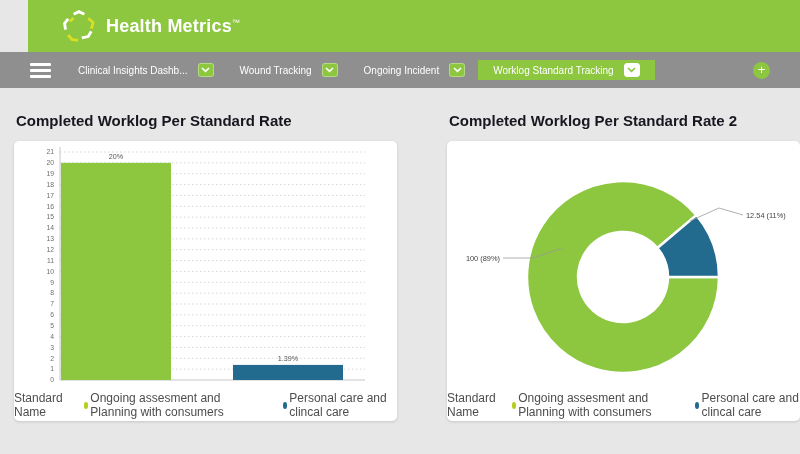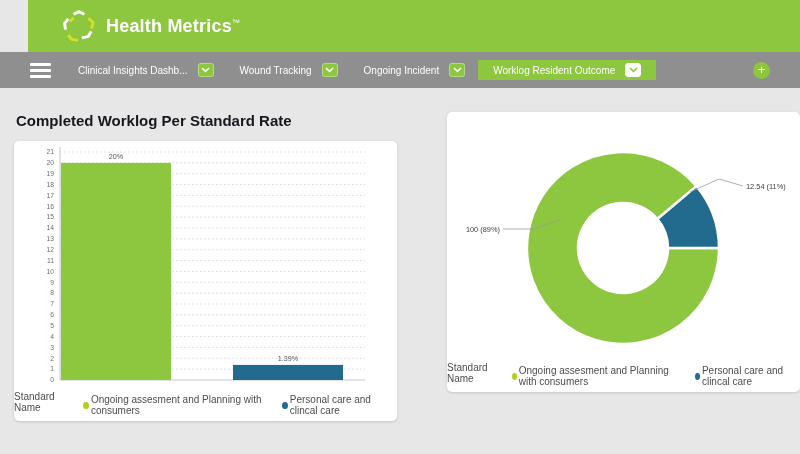--- a/index.html
+++ b/index.html
@@ -28,22 +28,22 @@
 
   
   .content { padding:24px 0 0 14px; display:flex; }
   .col { display:flex; flex-direction:column; }
   .col-left { width:402px; margin-right:50px; }
   .col-right { width:353px; }
   .chart-title { font-size:15px; font-weight:bold; color:#17171f; margin:0 0 12px 2px; }
   .card { background:#fff; border-radius:5px; box-shadow:0 1px 3px rgba(0,0,0,.14);
     height:280px; display:flex; flex-direction:column; }
   .card svg.chart { display:block; }
-  .legend { height:28px; display:flex; justify-content:center; gap:13px;
-    font-size:10px; color:#4d4d4d; }
+  .legend { height:28px; display:flex; align-items:center; justify-content:center; gap:13px;
+    font-size:12px; color:#4d4d4d; }
   .legend-item { display:flex; align-items:center; gap:2px; }
   .dot { width:7px; height:7px; border-radius:50%; display:inline-block; }
   .dot-green { background:var(--legendgreen); }
   .dot-teal { background:var(--teal); }
 </style>
 </head>
 <body>
 
 <div class="header">
   <svg class="logo" viewBox="-20 -20 40 40">
@@ -87,21 +87,21 @@
   <div class="nav-item">
     <span class="lbl">Ongoing Incident</span>
     <span class="chev-btn">
       <svg width="9" height="6">
           <polyline points="1,1 4.5,4.3 8,1" stroke="#fff" stroke-width="1.6" fill="none"></polyline>
         </svg>
     </span>
   </div>
 
   <div class="nav-item active">
-    <span class="lbl">Worklog Resident Outcome</span>
+    <span class="lbl">Worklog Standard Tracking</span>
     <span class="chev-btn">
       <svg width="9" height="6">
           <polyline points="1,1 4.5,4.3 8,1" stroke="#8dc63f" stroke-width="1.6" fill="none"></polyline>
         </svg>
     </span>
   </div>
 
   <div class="nav-spacer"></div>
   <div class="add-btn">+</div>
 </div>
@@ -170,20 +170,21 @@
         </span>
         <span class="legend-item">
           <i class="dot dot-teal"></i>
           <span>Personal care and clincal care</span>
         </span>
       </div>
     </div>
   </div>
 
   <div class="col col-right">
+    <h2 class="chart-title">Completed Worklog Per Standard Rate 2</h2>
     <div class="card">
       <svg class="chart" id="donutChart" width="353" height="250">
           <path d="M249.41762650003074 74.1465270247338 A96 96 0 1 0 272 136.00000000000003 L221 136 A45 45 0 1 1 210.4145124218894 107.00618454284397 Z" fill="#8dc63f" stroke="#fff" stroke-width="2.5" stroke-linejoin="round"></path>
           <path d="M272 136 A96 96 0 0 0 249.41762650003074 74.1465270247338 L210.4145124218894 107.00618454284397 A45 45 0 0 1 221 136 Z" fill="#226b8e" stroke="#fff" stroke-width="2.5" stroke-linejoin="round"></path>
           <polyline points="56,117 86,117 115,107" fill="none" stroke="#9b9b9b" stroke-width="0.8"></polyline>
           <text x="53" y="119.5" text-anchor="end" font-size="7.4" fill="#444">100 (89%)</text>
           <polyline points="243,80 272,67 296,74" fill="none" stroke="#9b9b9b" stroke-width="0.8"></polyline>
           <text x="299" y="76.5" text-anchor="start" font-size="7.4" fill="#444" transform="translate(0,0)">12.54 (11%)</text>
         </svg>
       <div class="legend">

